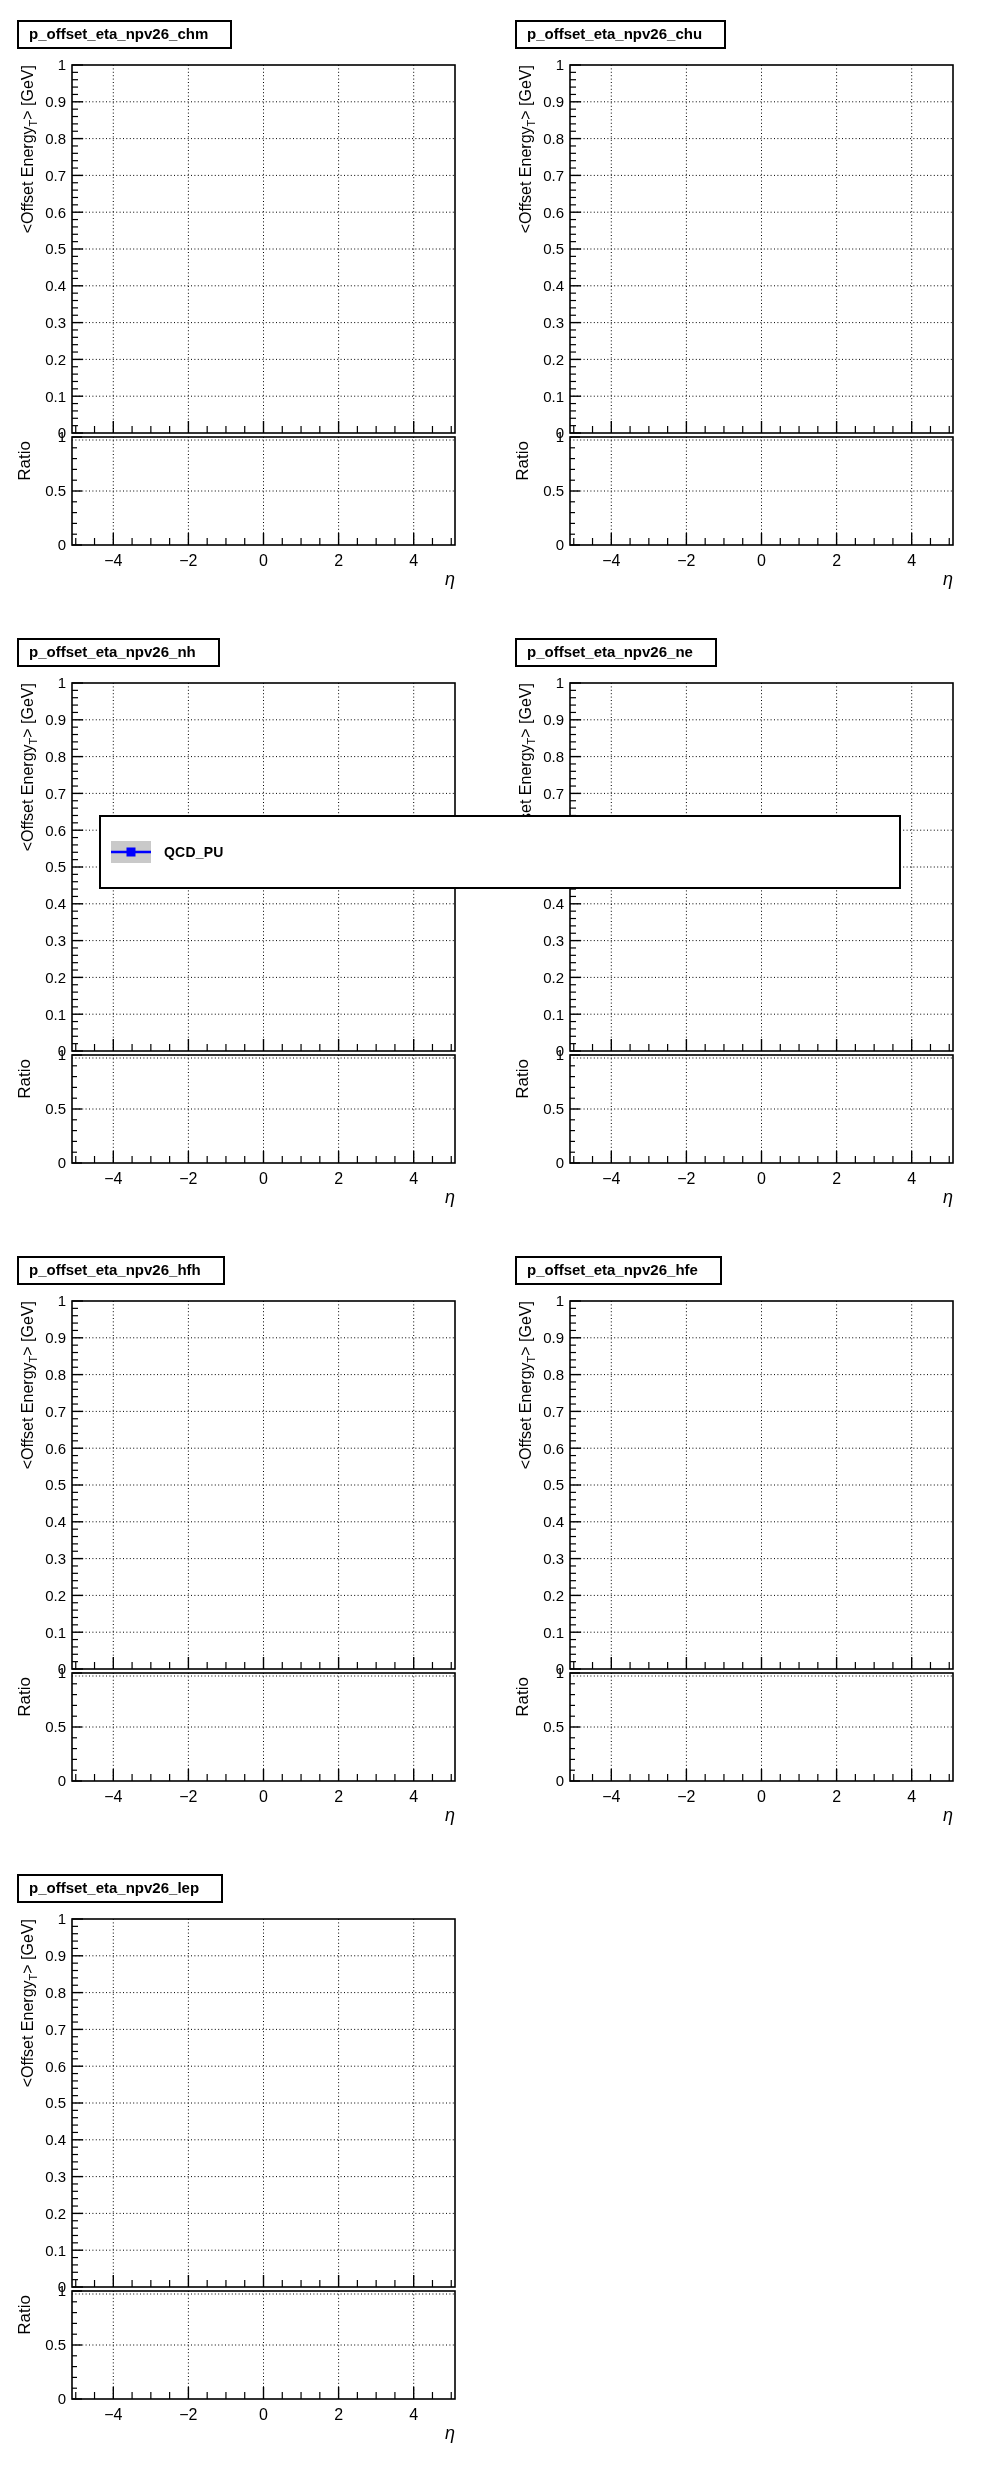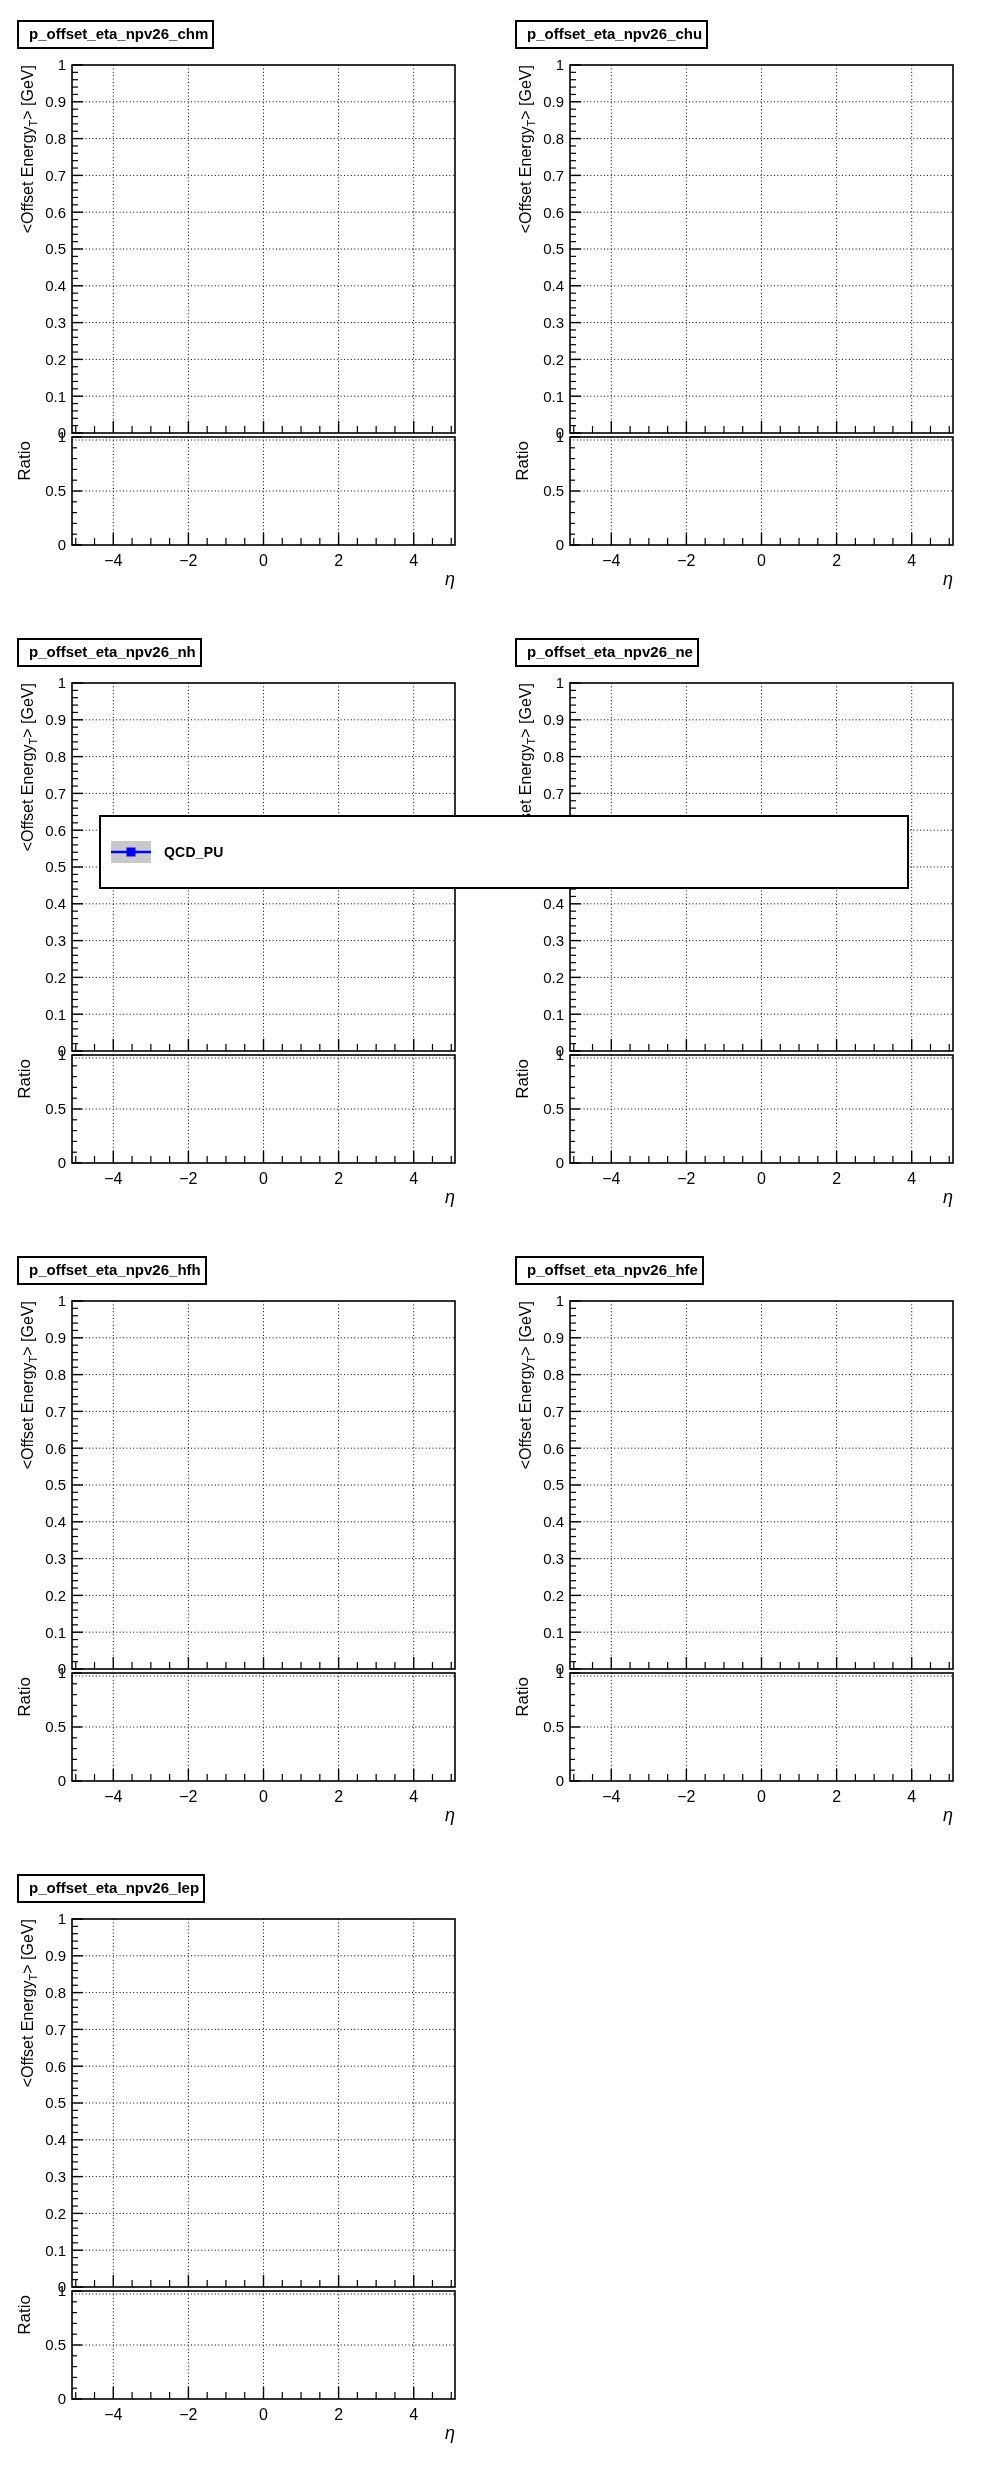--- a/index.html
+++ b/index.html
@@ -2,29 +2,29 @@
 <html><head>
 <meta charset="utf-8">
 <style>
   html,body{margin:0;padding:0;background:#ffffff;}
   .canvas{position:relative;width:996px;height:2472px;background:#ffffff;font-family:"Liberation Sans",sans-serif;overflow:hidden;}
   .panel{position:absolute;width:498px;height:618px;}
   .panel svg.plot{position:absolute;left:0;top:0;}
   .title-box{
     position:absolute;left:17px;top:20px;
     border:2px solid #000;background:#fff;color:#000;
-    padding:3px 4px 4px 10px;white-space:nowrap;
+    padding:3px 22px 4px 10px;white-space:nowrap;
     font-family:"Liberation Sans",sans-serif;font-weight:bold;font-size:15px;line-height:18px;
   }
   svg text{font-family:"Liberation Sans",sans-serif;fill:#000;}
   .legend{
     position:absolute;left:99px;top:815px;width:792px;height:66px;
     border:2px solid #000;background:#fff;z-index:6;
     display:flex;flex-direction:column;justify-content:space-evenly;
-    padding:2px 8px 2px 6px;
+    padding:2px 0 2px 6px;
   }
   .legend-entry{display:flex;align-items:center;height:32px;}
   .legend-label{font-weight:bold;font-size:14px;color:#000;margin-left:9px;letter-spacing:.2px;}
 </style>
 </head>
 <body>
 
 <div class="canvas">
 
   <div class="panel" style="left:0px;top:0px">

